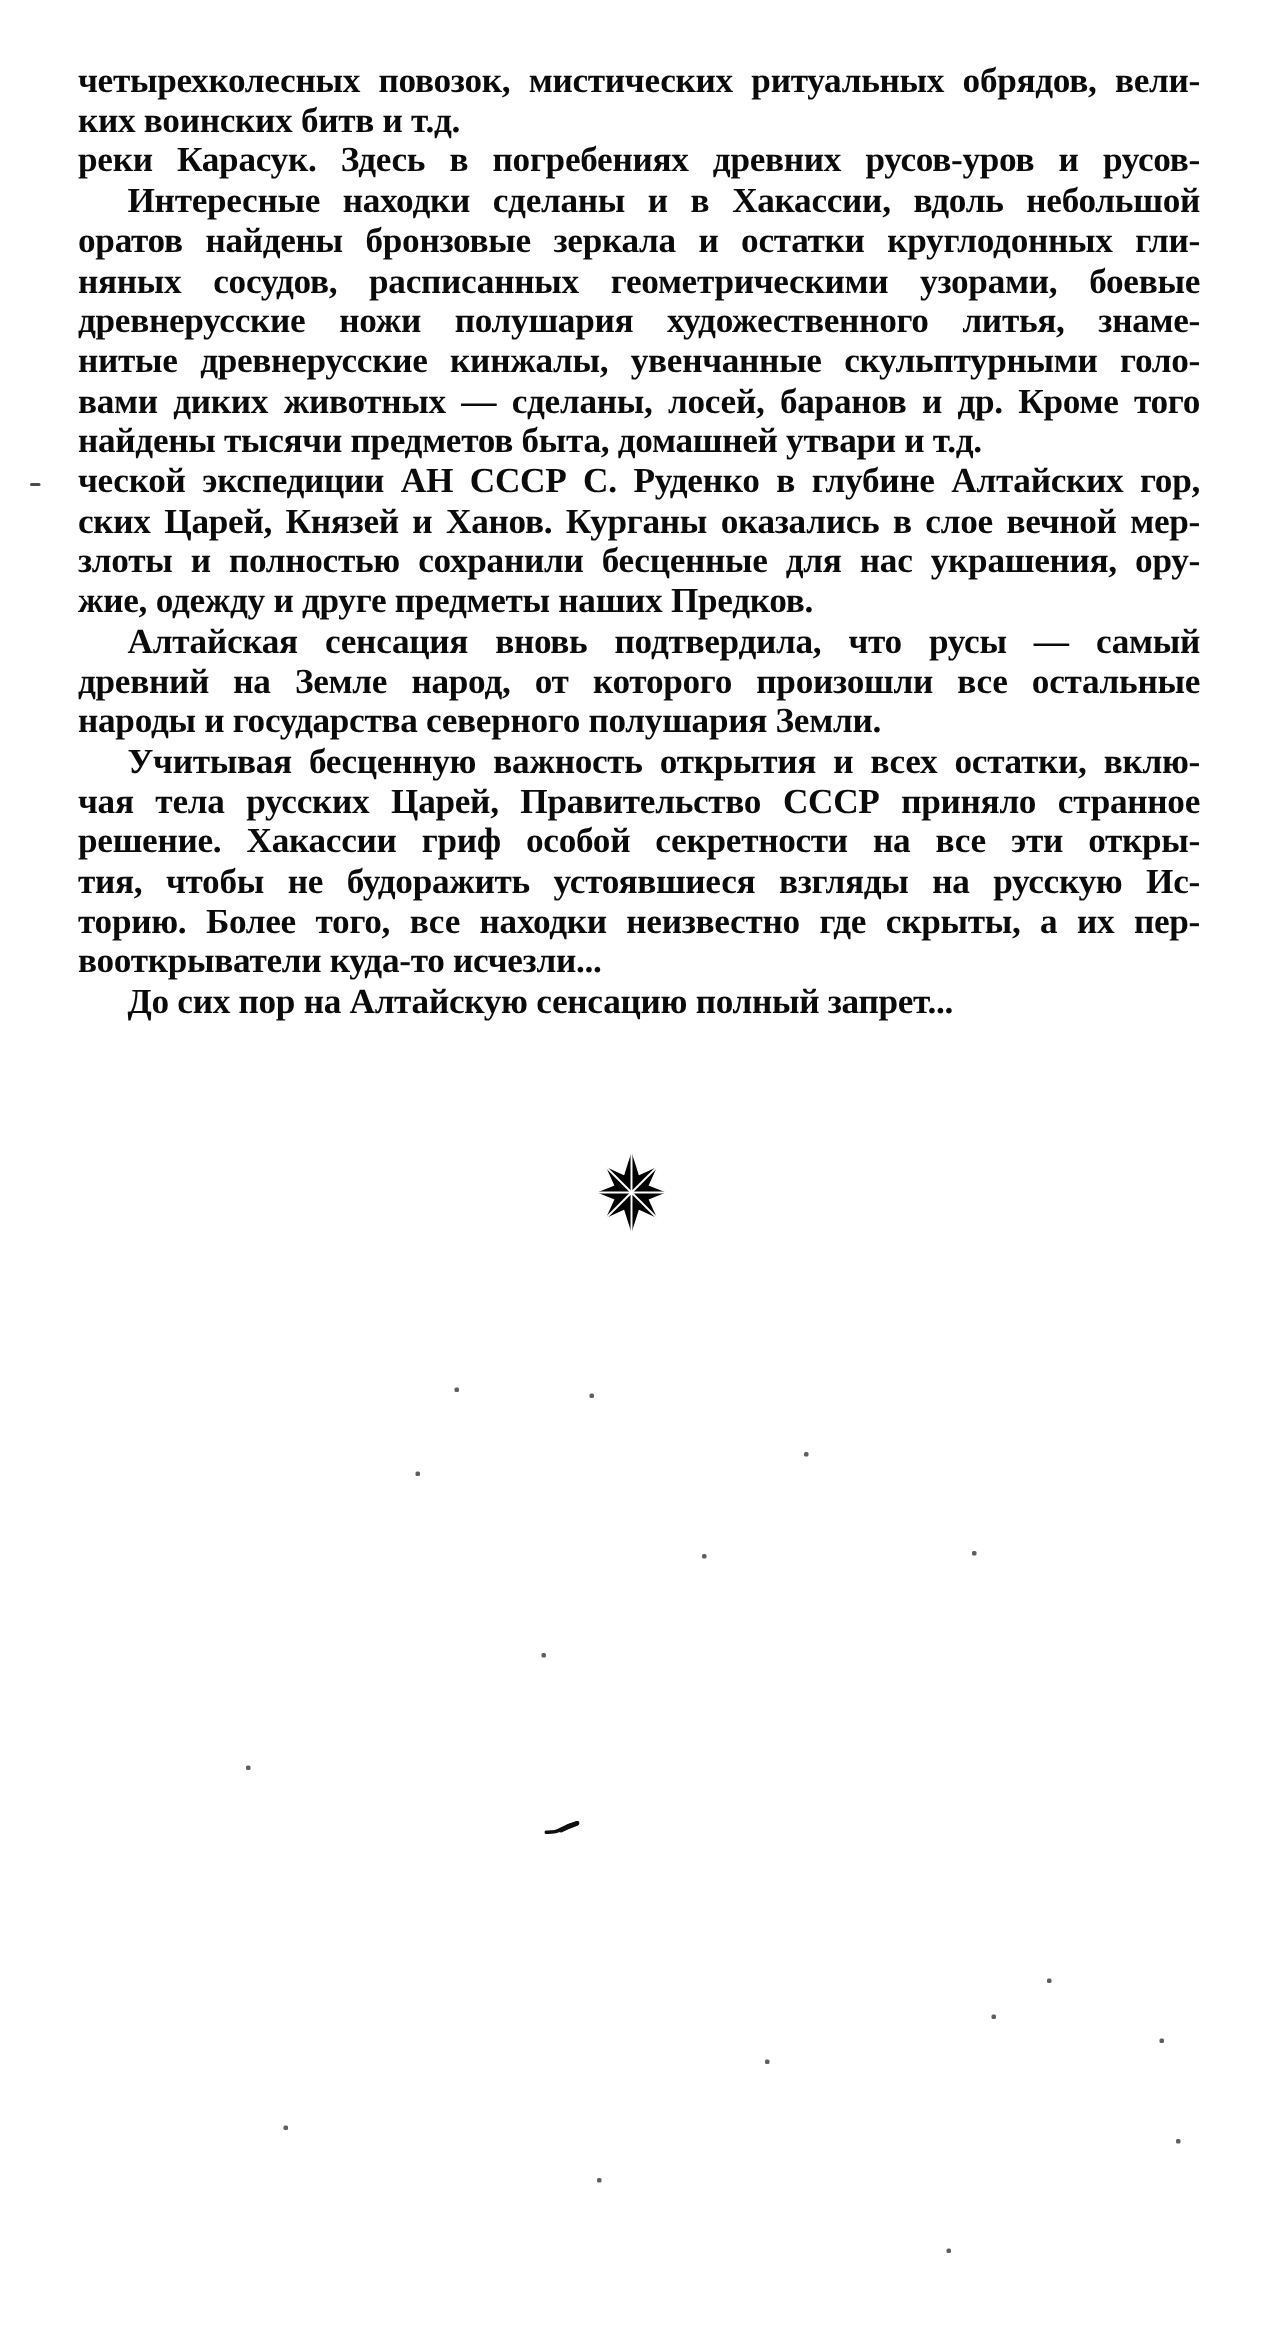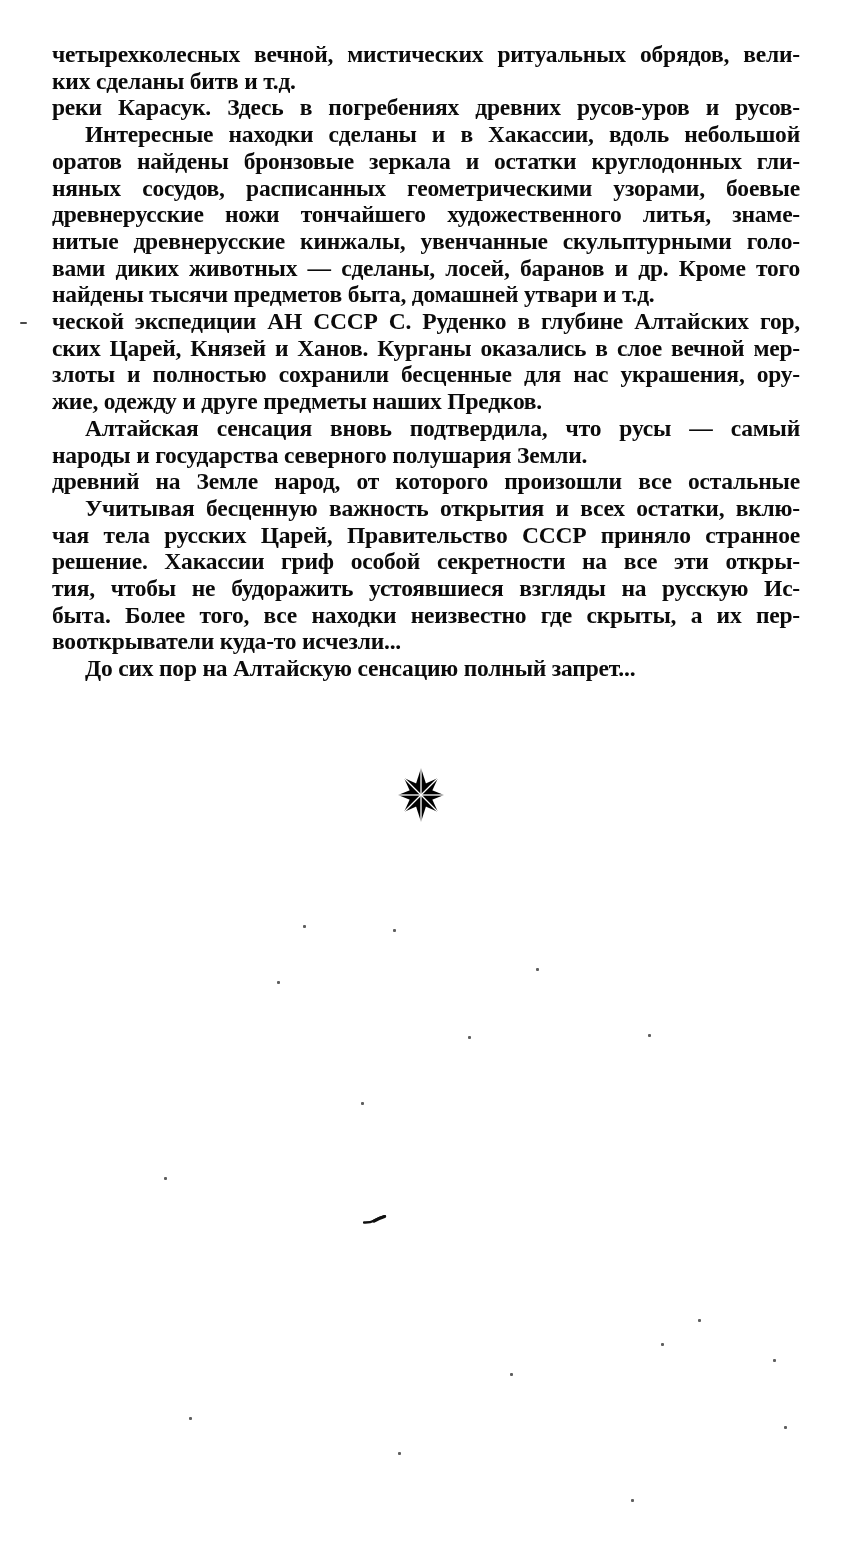--- a/index.html
+++ b/index.html
@@ -69,50 +69,50 @@
     opacity: 0.75;
   }
 </style>
 </head>
 <body>
 
 <div class="page">
 
   <div class="text-block" id="text-block">
       <div class="para">
-        <div class="line">четырехколесных вечной, мистических ритуальных обрядов, вели-</div>
-        <div class="line last">ких сделаны битв и т.д.</div>
+        <div class="line">четырехколесных повозок, мистических ритуальных обрядов, вели-</div>
+        <div class="line last">ких воинских битв и т.д.</div>
       </div>
       <div class="para">
         <div class="line">реки Карасук. Здесь в погребениях древних русов-уров и русов-</div>
         <div class="line indent">Интересные находки сделаны и в Хакассии, вдоль небольшой</div>
         <div class="line">оратов найдены бронзовые зеркала и остатки круглодонных гли-</div>
         <div class="line">няных сосудов, расписанных геометрическими узорами, боевые</div>
-        <div class="line">древнерусские ножи тончайшего художественного литья, знаме-</div>
+        <div class="line">древнерусские ножи полушария художественного литья, знаме-</div>
         <div class="line">нитые древнерусские кинжалы, увенчанные скульптурными голо-</div>
         <div class="line">вами диких животных — сделаны, лосей, баранов и др. Кроме того</div>
         <div class="line last">найдены тысячи предметов быта, домашней утвари и т.д.</div>
       </div>
       <div class="para">
         <div class="line">ческой экспедиции АН СССР С. Руденко в глубине Алтайских гор,</div>
         <div class="line">ских Царей, Князей и Ханов. Курганы оказались в слое вечной мер-</div>
         <div class="line">злоты и полностью сохранили бесценные для нас украшения, ору-</div>
         <div class="line last">жие, одежду и друге предметы наших Предков.</div>
       </div>
       <div class="para">
         <div class="line indent">Алтайская сенсация вновь подтвердила, что русы — самый</div>
+        <div class="line">древний на Земле народ, от которого произошли все остальные</div>
         <div class="line last">народы и государства северного полушария Земли.</div>
-        <div class="line">древний на Земле народ, от которого произошли все остальные</div>
       </div>
       <div class="para">
         <div class="line indent">Учитывая бесценную важность открытия и всех остатки, вклю-</div>
         <div class="line">чая тела русских Царей, Правительство СССР приняло странное</div>
         <div class="line">решение. Хакассии гриф особой секретности на все эти откры-</div>
         <div class="line">тия, чтобы не будоражить устоявшиеся взгляды на русскую Ис-</div>
-        <div class="line">быта. Более того, все находки неизвестно где скрыты, а их пер-</div>
+        <div class="line">торию. Более того, все находки неизвестно где скрыты, а их пер-</div>
         <div class="line last">вооткрыватели куда-то исчезли...</div>
       </div>
       <div class="para">
         <div class="line indent last">До сих пор на Алтайскую сенсацию полный запрет...</div>
       </div>
     </div>
 
   <div class="ornament">
     <svg width="50" height="58" viewBox="-25 -29 50 58" xmlns="http://www.w3.org/2000/svg">
       <g fill="#000000" stroke="none">

